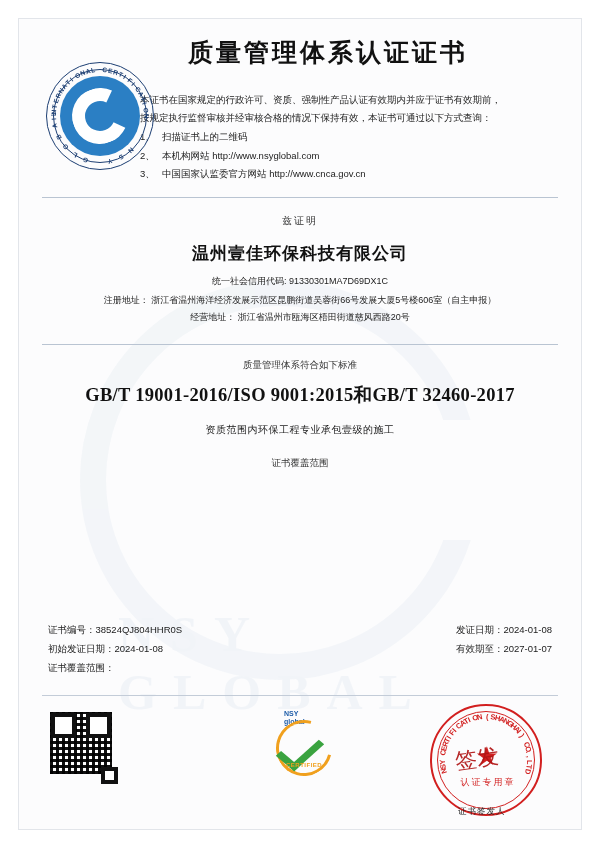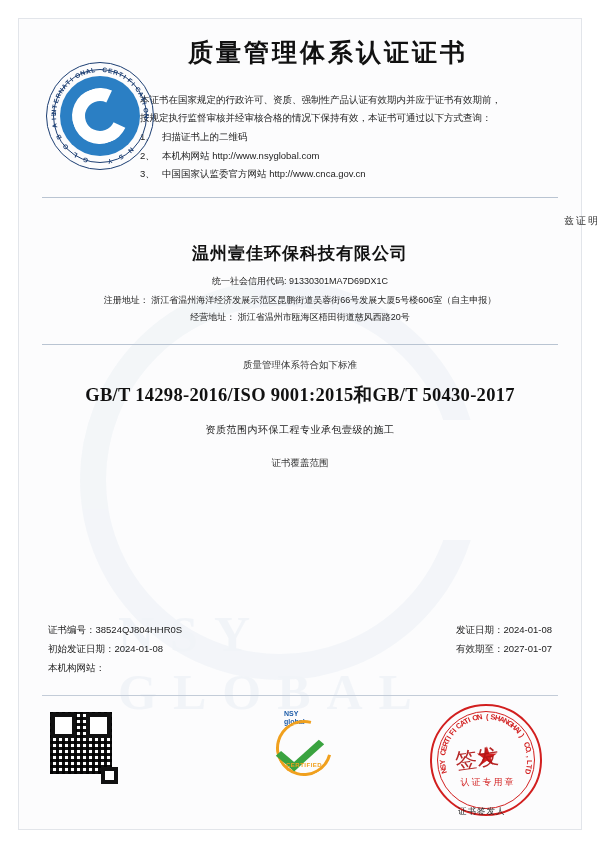--- a/index.html
+++ b/index.html
@@ -139,21 +139,20 @@
     background: #b9c4d2;
     margin: 14px 42px 0 42px;
   }
 
   .center { text-align: center; }
   .t-zizhengming {
     margin-top: 16px;
     font-size: 10px;
     color: #333;
     letter-spacing: 2px;
-    text-align: right;
   }
   .company {
     margin-top: 14px;
     font-size: 17px;
     font-weight: bold;
     color: #111;
     letter-spacing: 1px;
     font-family: "Liberation Serif", serif;
   }
   .credit {
@@ -425,35 +424,35 @@
 
     <div class="center t-zizhengming">兹证明</div>
     <div class="center company">温州壹佳环保科技有限公司</div>
     <div class="center credit">统一社会信用代码: 91330301MA7D69DX1C</div>
     <div class="center addr">注册地址： 浙江省温州海洋经济发展示范区昆鹏街道吴蓉街66号发展大厦5号楼606室（自主申报）</div>
     <div class="center addr" style="margin-top:0">经营地址： 浙江省温州市瓯海区梧田街道慈风西路20号</div>
 
     <div class="rule2"></div>
 
     <div class="center t-standard-label">质量管理体系符合如下标准</div>
-    <div class="center standard">GB/T 14298-2016/ISO 9001:2015和GB/T 50430-2017</div>
+    <div class="center standard">GB/T 19001-2016/ISO 9001:2015和GB/T 32460-2017</div>
 
     <div class="center scope">资质范围内环保工程专业承包壹级的施工</div>
     <div class="center t-scope-label">证书覆盖范围</div>
 
     <div class="idblock">
       <div class="col-l">
         <div>
           <span>证书编号：</span><span>38524QJ804HHR0S</span>
         </div>
         <div>
           <span>初始发证日期：</span><span>2024-01-08</span>
         </div>
         <div>
-          <span>本机构网站：</span><span></span>
+          <span>证书覆盖范围：</span><span></span>
         </div>
       </div>
       <div class="col-r">
         <div>
           <span>发证日期：</span><span>2024-01-08</span>
         </div>
         <div>
           <span>有效期至：</span><span>2027-01-07</span>
         </div>
       </div>

